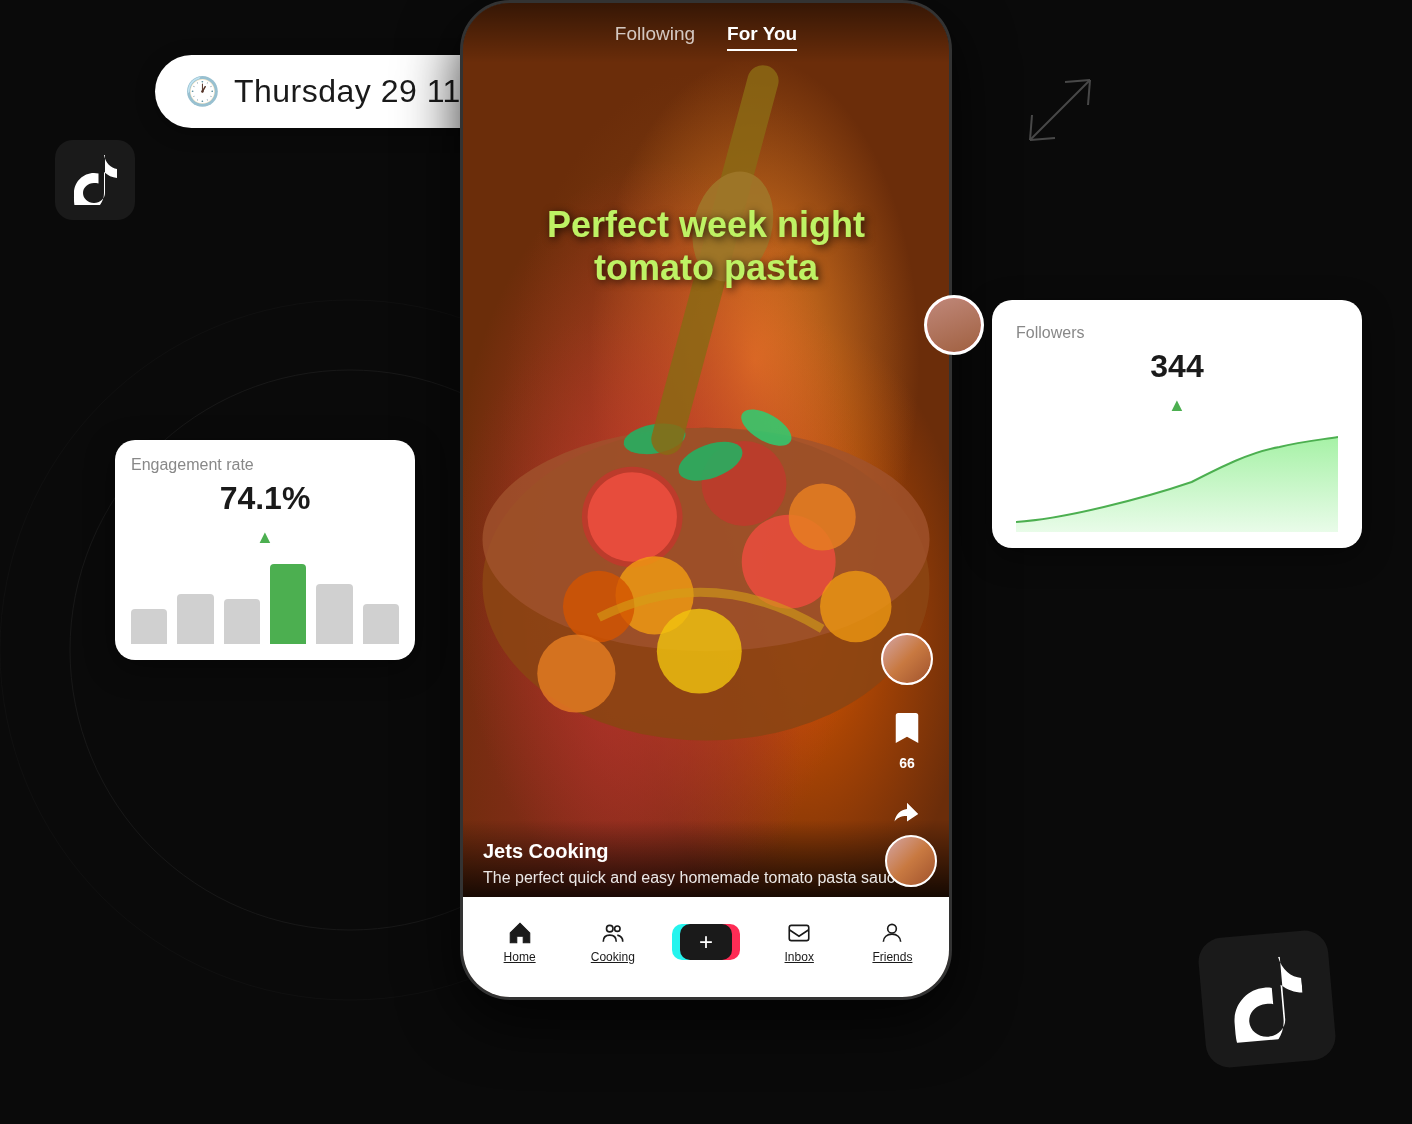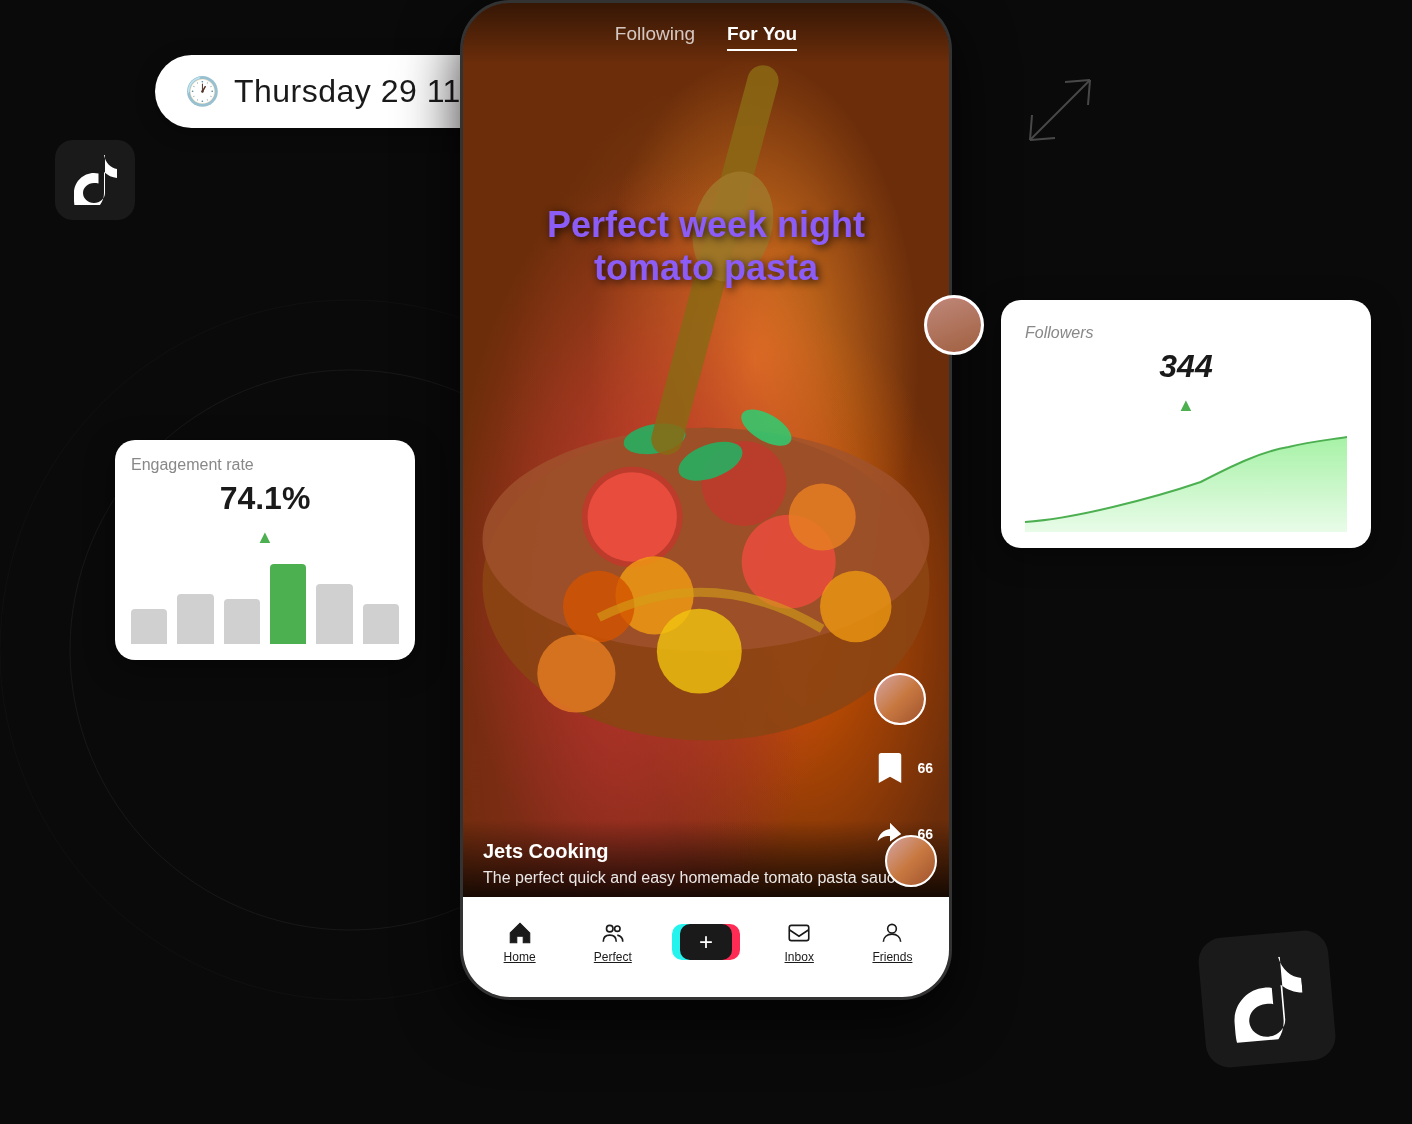--- a/index.html
+++ b/index.html
@@ -161,21 +161,21 @@
       top: 200px;
       left: 0;
       right: 0;
       text-align: center;
       z-index: 5;
     }
 
     .video-title {
       font-size: 36px;
       font-weight: 900;
-      color: #8b5cf6;
+      color: #bef264;
       text-shadow: 2px 2px 8px rgba(0,0,0,0.8);
       line-height: 1.2;
       padding: 0 30px;
     }
 
     
     .bottom-info {
       position: absolute;
       bottom: 100px;
       left: 0;
@@ -204,21 +204,21 @@
       bottom: 140px;
       display: flex;
       flex-direction: column;
       align-items: center;
       gap: 20px;
       z-index: 10;
     }
 
     .action-btn {
       display: flex;
-      flex-direction: row;
+      flex-direction: column;
       align-items: center;
       gap: 4px;
       cursor: pointer;
     }
 
     .action-icon {
       width: 46px;
       height: 46px;
       display: flex;
       align-items: center;
@@ -281,28 +281,27 @@
       font-size: 12px;
       color: #1a1a1a;
       font-weight: 500;
       text-decoration: underline;
     }
 
     
     .followers-card {
       position: absolute;
       top: 300px;
-      right: 41px;
+      right: 50px;
       width: 370px;
       background: white;
       border-radius: 20px;
       padding: 24px 24px 16px;
       box-shadow: 0 8px 30px rgba(0,0,0,0.4);
       z-index: 20;
-      font-style: italic;
     }
 
     .card-label {
       font-size: 16px;
       color: #888;
       margin-bottom: 6px;
     }
 
     .card-value {
       font-size: 32px;
@@ -510,21 +509,21 @@
       <span class="tab-label">Home</span>
     </div>
 
     <div class="tab-item">
       <svg width="28" height="26" viewBox="0 0 24 24" fill="none" xmlns="http://www.w3.org/2000/svg">
         <circle cx="9" cy="8" r="3" stroke="#1a1a1a" stroke-width="1.5" fill="none"></circle>
         <circle cx="16" cy="8" r="2.5" stroke="#1a1a1a" stroke-width="1.5" fill="none"></circle>
         <path d="M3 20c0-4 2.5-6 6-6s6 2 6 6" stroke="#1a1a1a" stroke-width="1.5" fill="none"></path>
         <path d="M16 14c2.5.5 5 2 5 6" stroke="#1a1a1a" stroke-width="1.5" fill="none"></path>
       </svg>
-      <span class="tab-label">Perfect</span>
+      <span class="tab-label">Cooking</span>
     </div>
 
     <div class="tab-item">
       <div style="position:relative; width:60px; height:42px; display:flex; align-items:center; justify-content:center;">
         <div style="position:absolute; left:-4px; width:52px; height:36px; background:#25f4ee; border-radius:10px;"></div>
         <div style="position:absolute; right:-4px; width:52px; height:36px; background:#fe2c55; border-radius:10px;"></div>
         <div style="position:relative; z-index:1; width:52px; height:36px; background:#1a1a1a; border-radius:10px; display:flex; align-items:center; justify-content:center;">
           <span style="color:white; font-size:24px; font-weight:300; line-height:1;">+</span>
         </div>
       </div>

